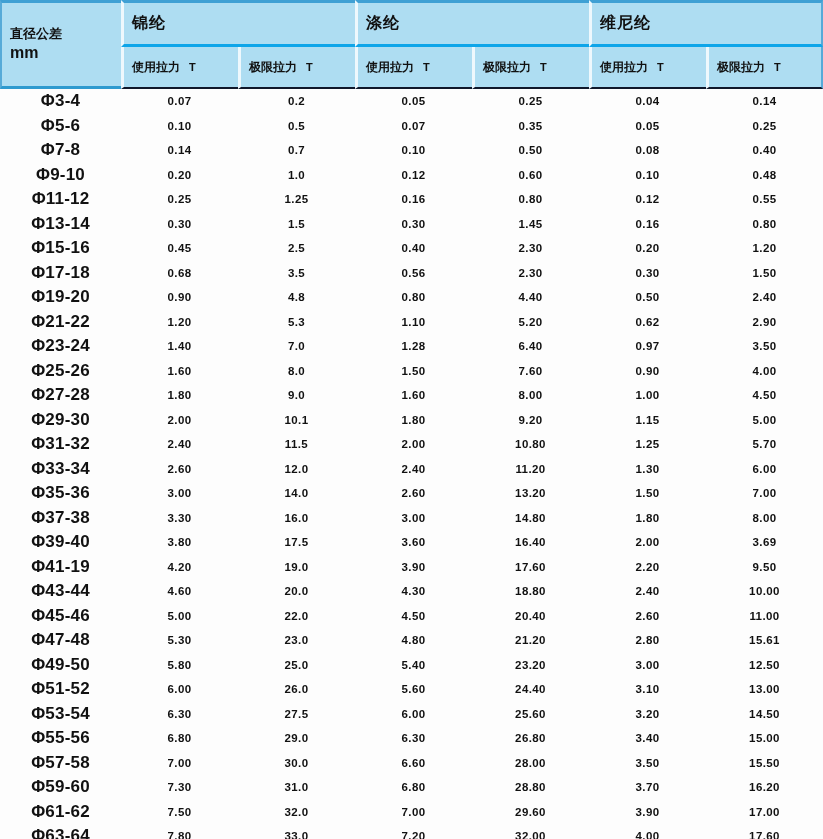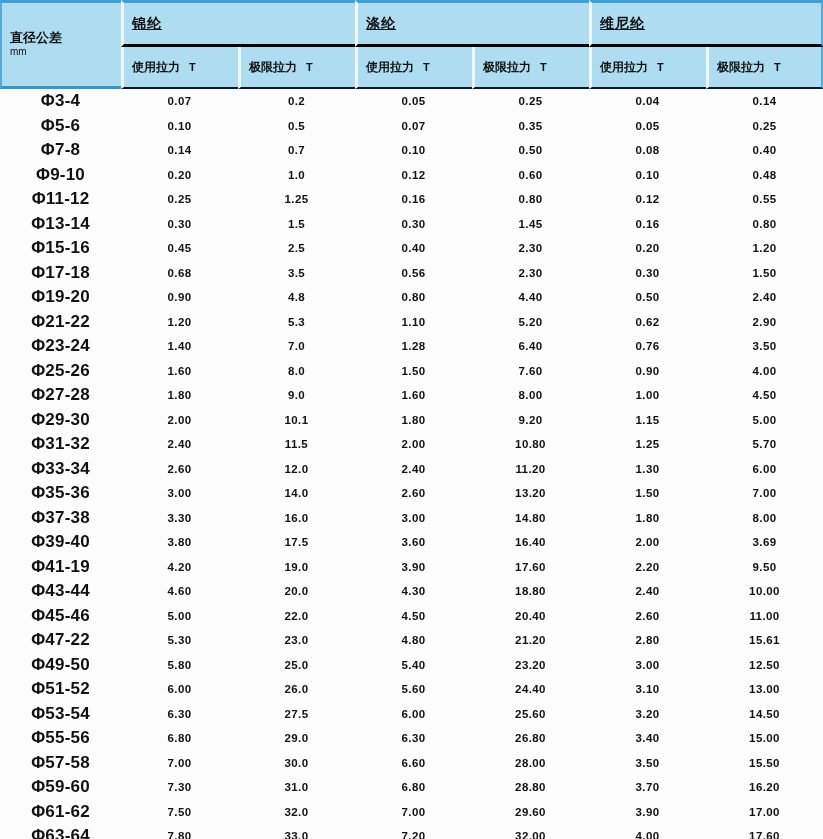--- a/index.html
+++ b/index.html
@@ -29,38 +29,37 @@
     padding: 8px;
     vertical-align: middle;
     text-align: left;
   }
   thead th.gap-left  { border-left: 3px solid #eef8fd; }
   thead th.frame-top { border-top: 3px solid #3fa0d4; }
   thead th.frame-left  { border-left: 2px solid #56aad8; }
   thead th.frame-right { border-right: 2px solid #56aad8; margin-left: 32px; }
   th.group-th {
     height: 25px;
-    font-size: 14px;
+    font-size: 16px;
     letter-spacing: 1px;
-    border-bottom: 3px solid #000000;
-    text-decoration: underline;
+    border-bottom: 3px solid #0ea5e9;
   }
   th.sub-th {
     height: 24px;
     font-size: 12px;
     border-bottom: 2px solid #0f172a;
   }
   th.dia-th {
     border-bottom: 3px solid #2e9acf;
     font-size: 13px;
     line-height: 1.25;
   }
   th.dia-th .unit-line {
-    font-size: 10px;
-    font-weight: normal;
+    font-size: 16px;
+    font-weight: bold;
   }
   .force-unit {
     margin-left: 9px;
     font-size: 11px;
   }
   
   tbody td {
     height: 24.5px;
     padding: 0;
     text-align: center;
@@ -222,21 +221,21 @@
           <td>0.62</td>
           <td>2.90</td>
         </tr>
 
         <tr>
           <td class="dia">Φ23-24</td>
           <td>1.40</td>
           <td>7.0</td>
           <td>1.28</td>
           <td>6.40</td>
-          <td>0.76</td>
+          <td>0.97</td>
           <td>3.50</td>
         </tr>
 
         <tr>
           <td class="dia">Φ25-26</td>
           <td>1.60</td>
           <td>8.0</td>
           <td>1.50</td>
           <td>7.60</td>
           <td>0.90</td>
@@ -337,21 +336,21 @@
           <td class="dia">Φ45-46</td>
           <td>5.00</td>
           <td>22.0</td>
           <td>4.50</td>
           <td>20.40</td>
           <td>2.60</td>
           <td>11.00</td>
         </tr>
 
         <tr>
-          <td class="dia">Φ47-22</td>
+          <td class="dia">Φ47-48</td>
           <td>5.30</td>
           <td>23.0</td>
           <td>4.80</td>
           <td>21.20</td>
           <td>2.80</td>
           <td>15.61</td>
         </tr>
 
         <tr>
           <td class="dia">Φ49-50</td>

